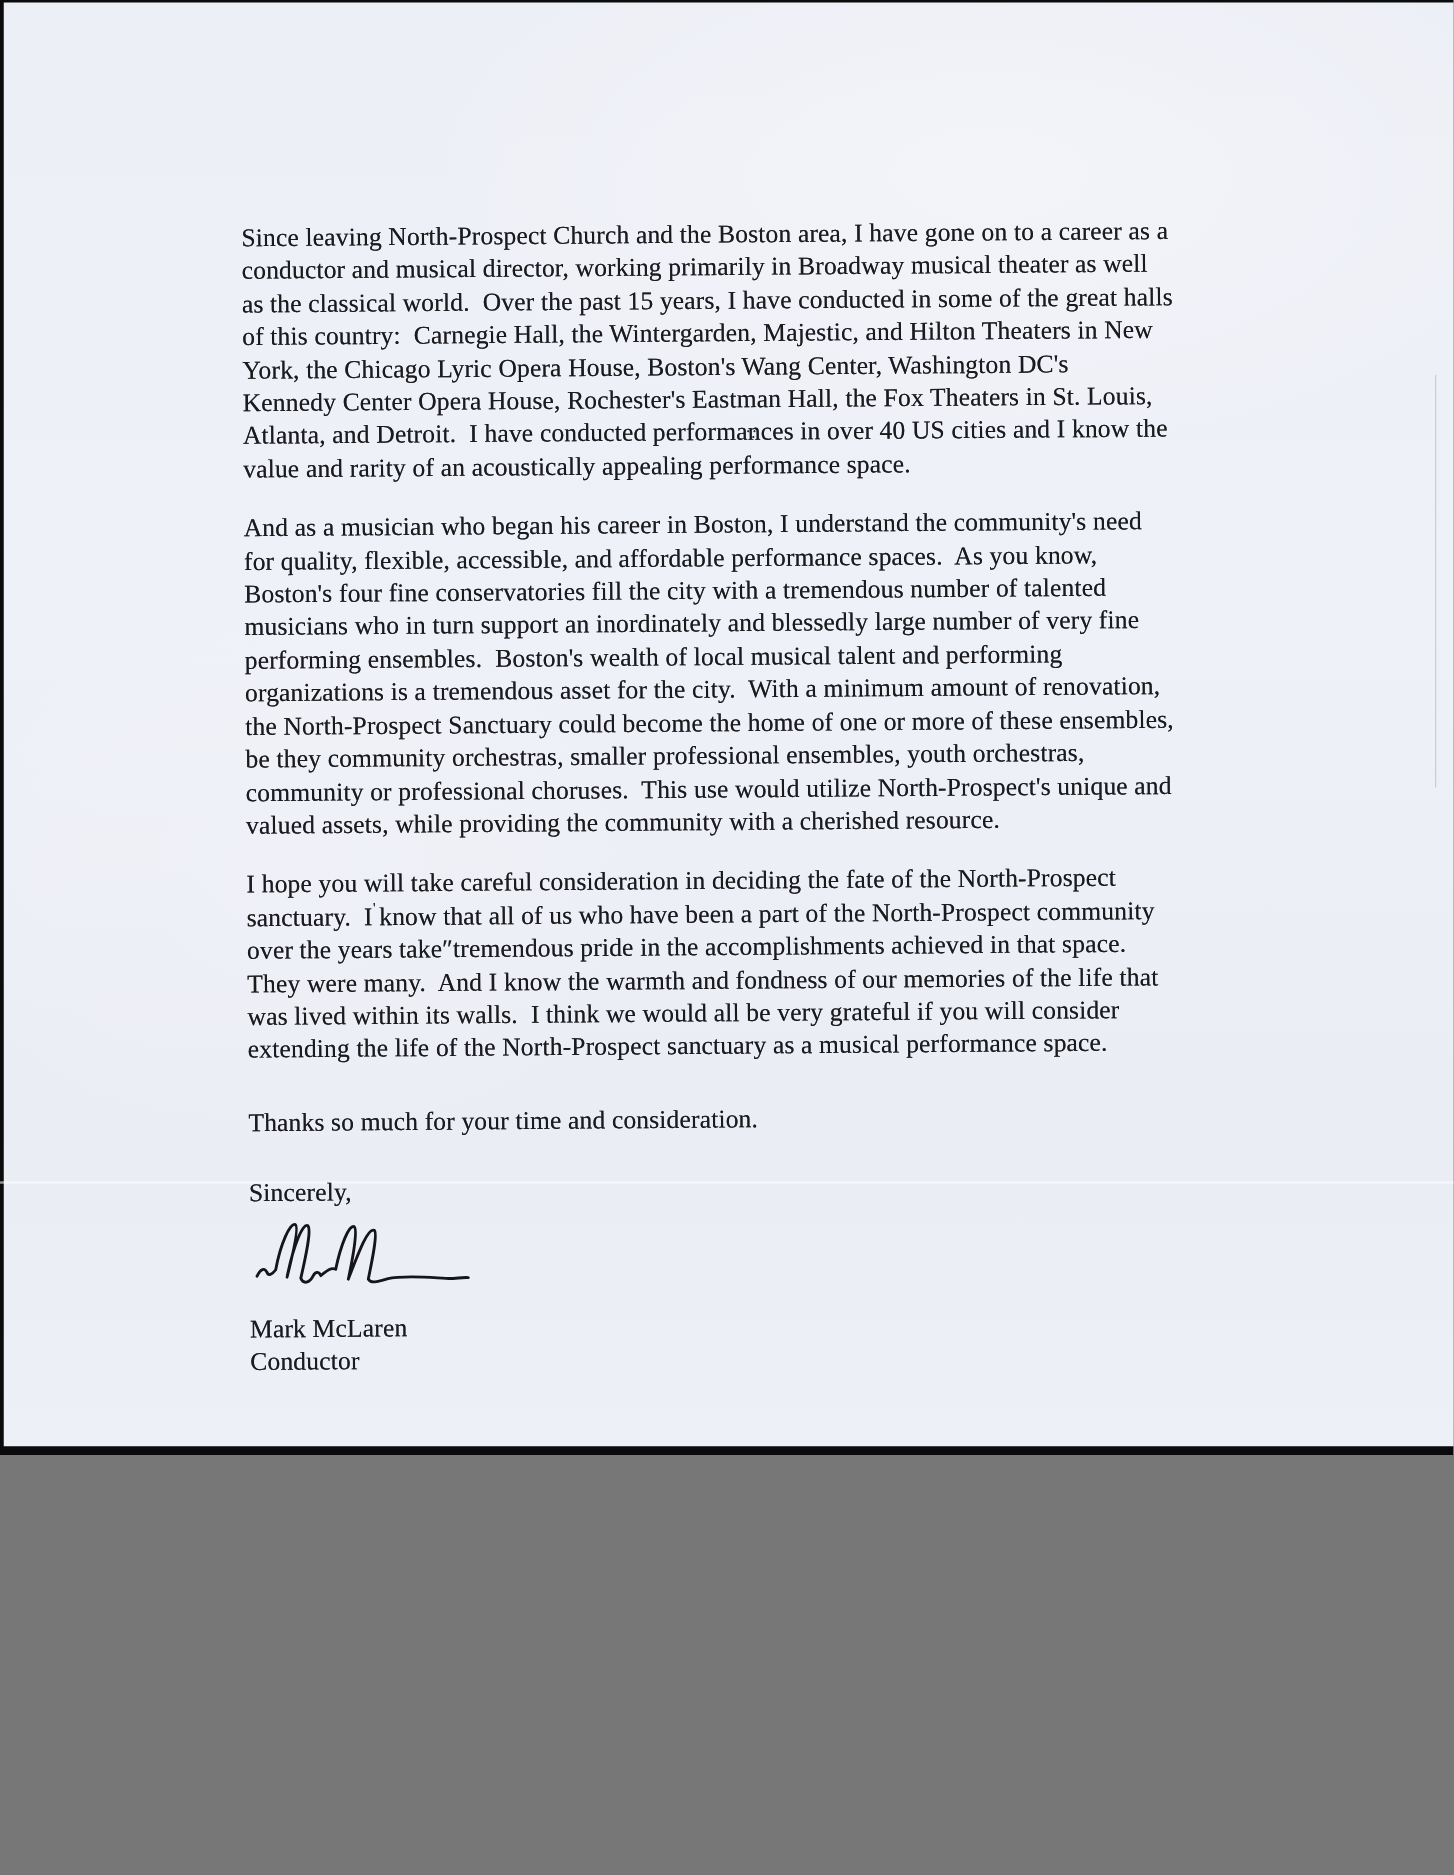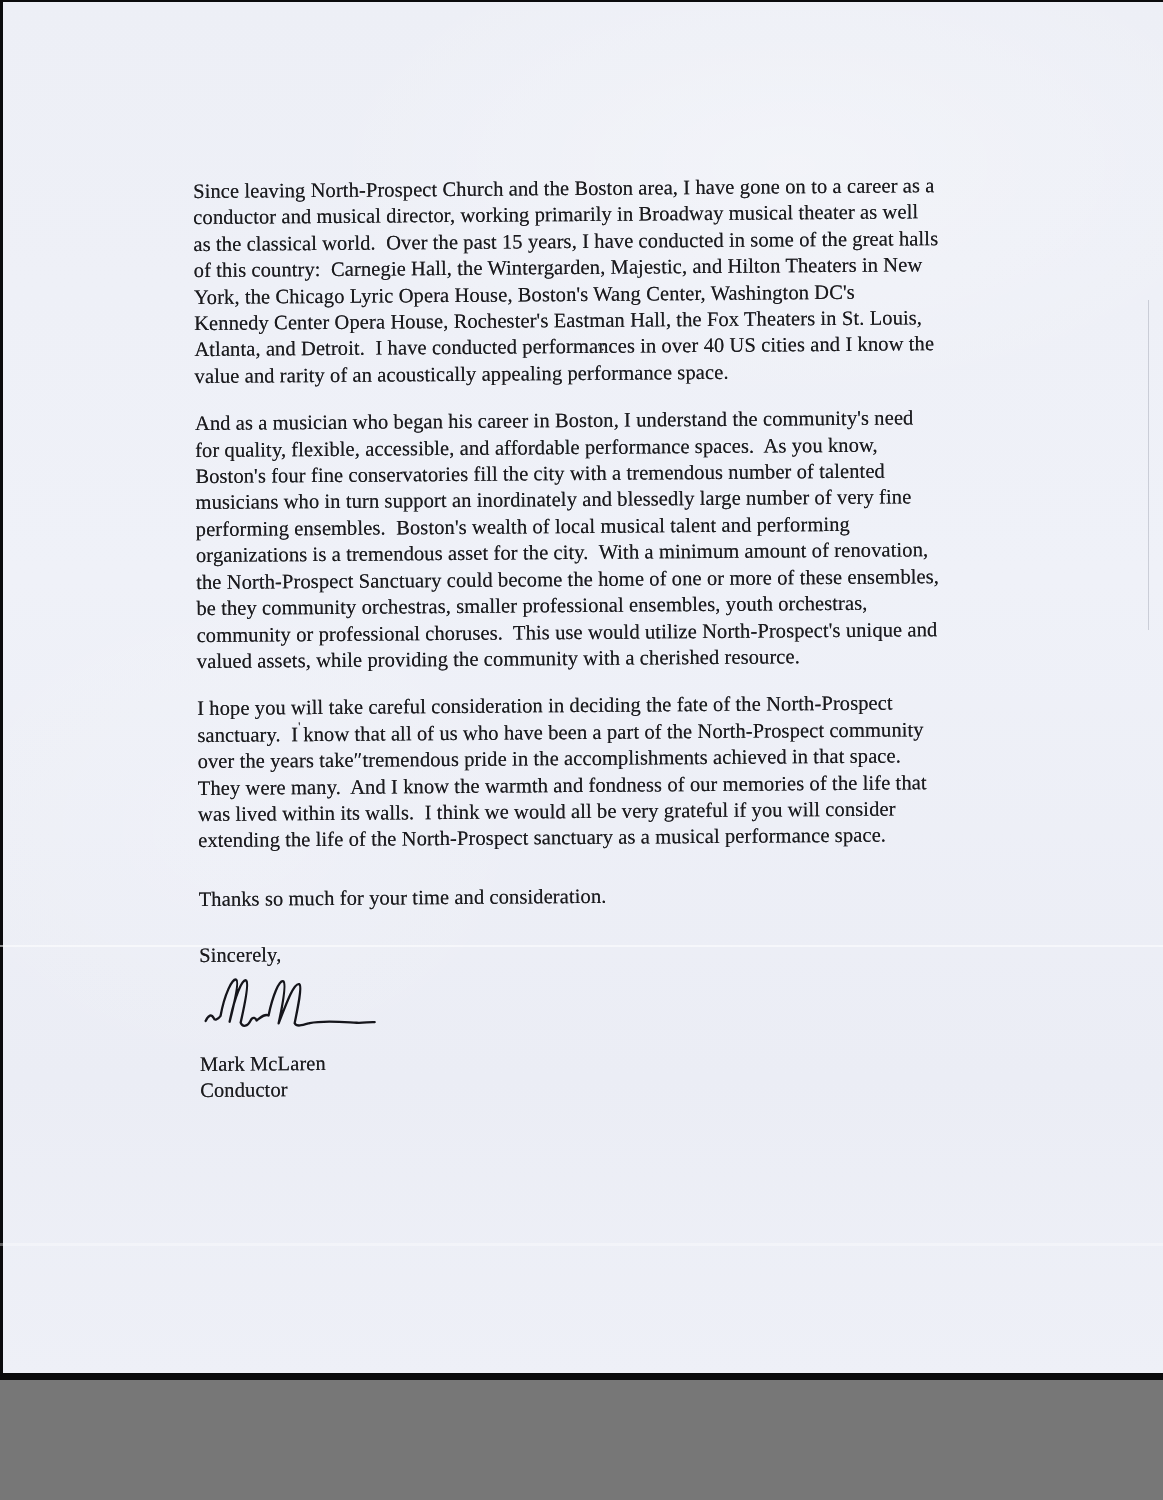--- a/index.html
+++ b/index.html
@@ -1,18 +1,18 @@
 <!DOCTYPE html>
 <html><head>
 <meta charset="utf-8">
 <style>
   html,body{margin:0;padding:0;background:#777;}
   .page{
     position:relative;
-    width:1163px;height:1380px;
+    width:1163px;height:1164px;
     margin:0 auto;
     overflow:hidden;
     background:
       radial-gradient(ellipse 700px 350px at 68% 12%, rgba(255,255,255,0.28), transparent 70%),
       radial-gradient(ellipse 500px 400px at 20% 60%, rgba(255,255,255,0.12), transparent 70%),
       linear-gradient(180deg,#edeff6 0%,#eff1f8 42%,#ebedf5 78%,#eef0f7 100%);
     font-family:"Liberation Serif","DejaVu Serif",serif;
   }
   
   .edge-top{position:absolute;left:0;top:0;width:100%;height:2px;background:#0b0b0d;}

